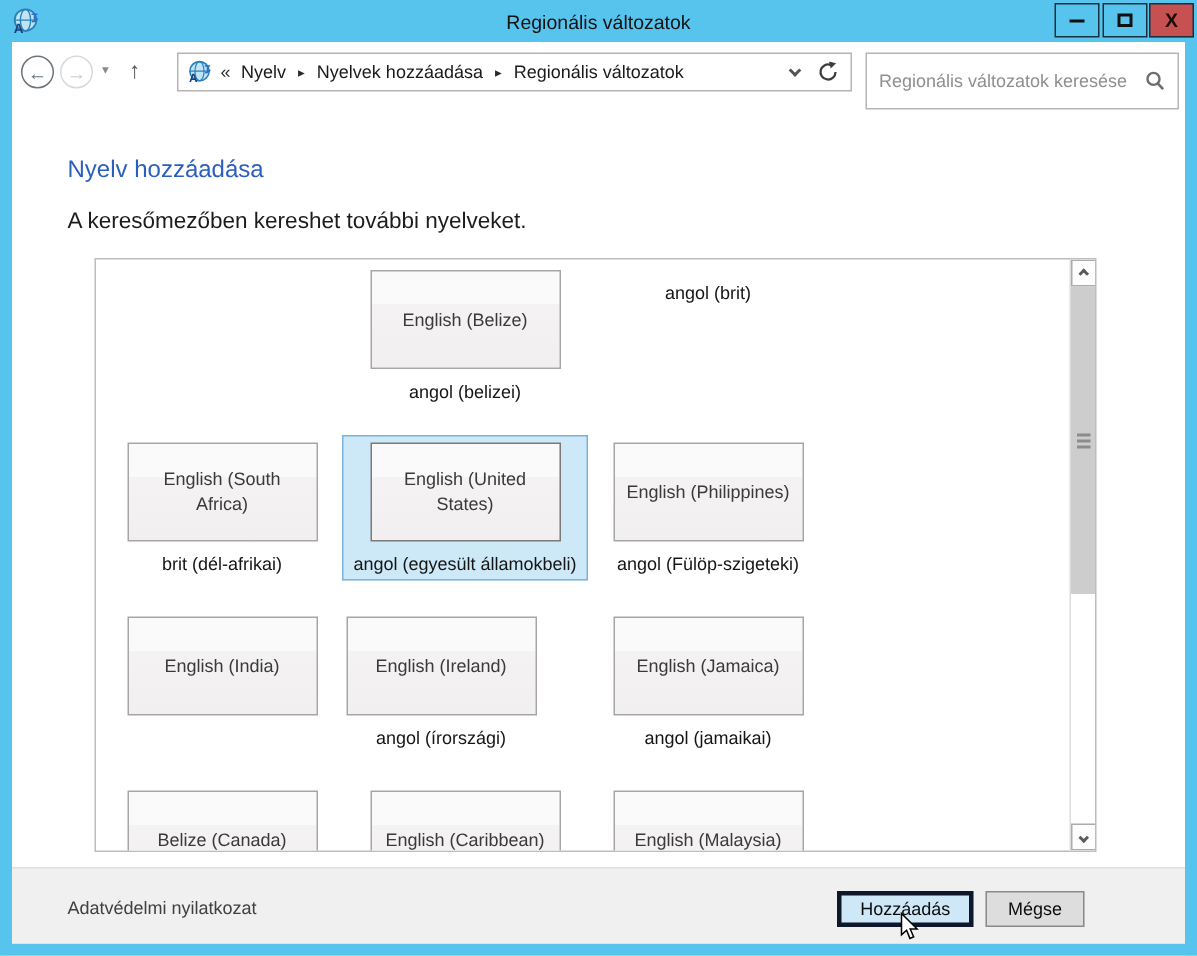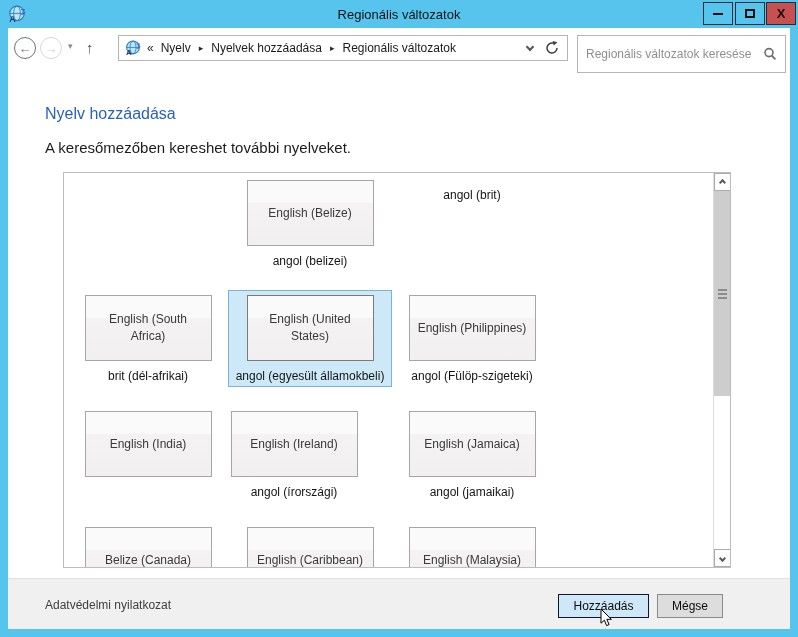--- a/index.html
+++ b/index.html
@@ -78,21 +78,21 @@
   .sb-btn .chev { border-color:#5a5a5a; width:5px; height:5px; }
   .sb-thumb { position:absolute; left:0; top:18px; width:17px; height:205px; background:#cdcdcd;
               display:flex; flex-direction:column; align-items:center; justify-content:center; gap:2px; }
   .grip-line { width:9px; height:2px; background:#8c8c8c; }
 
   
   .footer { position:absolute; left:8px; top:578px; width:782px; height:51px; background:#f0f0f0; border-top:1px solid #e0e0e0; }
   .privacy-link { position:absolute; left:37px; top:19px; font-size:12px; color:#404040; cursor:pointer; }
   .btn { position:absolute; top:15px; height:24px; font-size:12px; color:#0c0c0c; display:flex; align-items:center;
          justify-content:center; cursor:default; }
-  .btn.add { left:550px; width:91px; background:#cfe8f7; border:1px solid #0f172a; }
+  .btn.add { left:550px; width:91px; background:#cfe8f7; border:3px solid #0f172a; }
   .btn.cancel { left:649px; width:66px; background:#dddddd; border:1px solid #8a8a8a; }
   .cursor { position:absolute; left:592px; top:29px; width:13px; height:19px; }
 </style>
 </head>
 <body>
 
 <div class="window">
 
   <div class="titlebar">
     <svg class="app-icon" viewBox="0 0 18 18">

